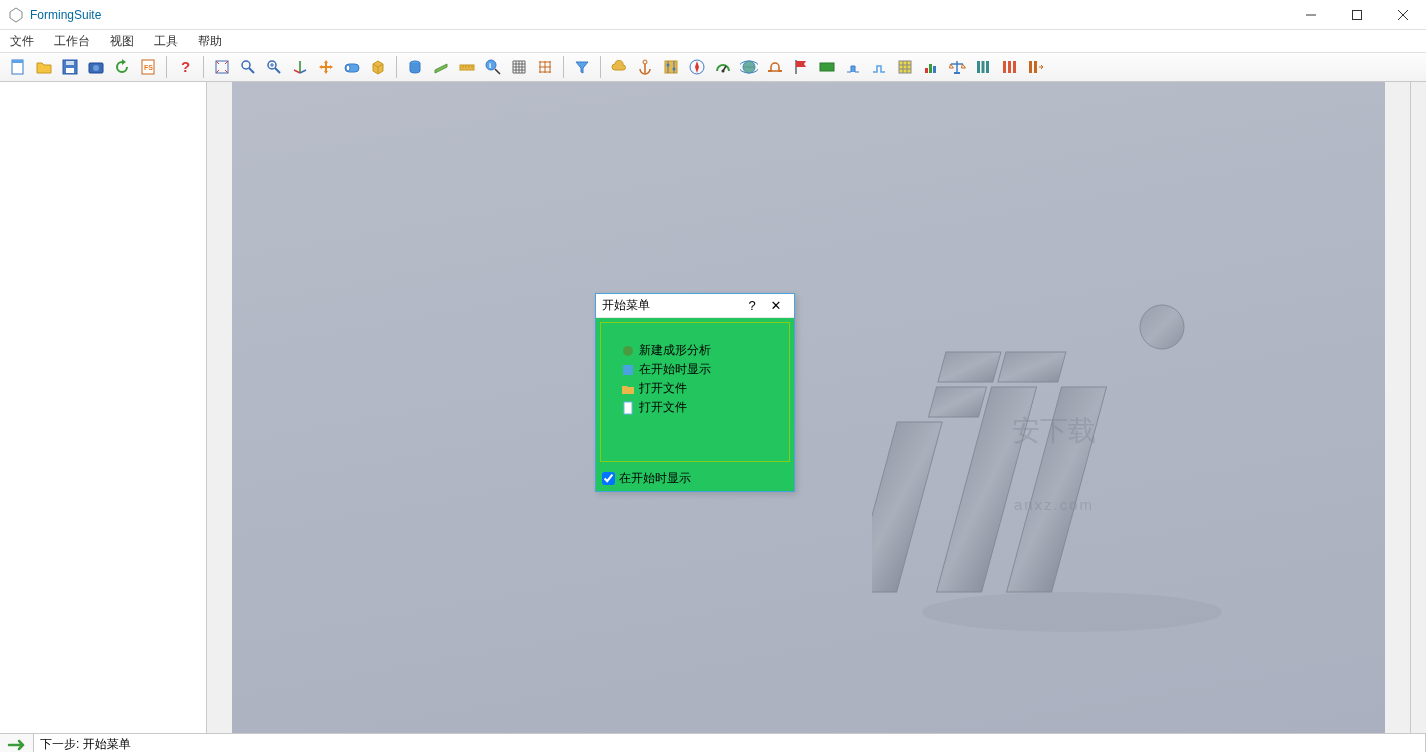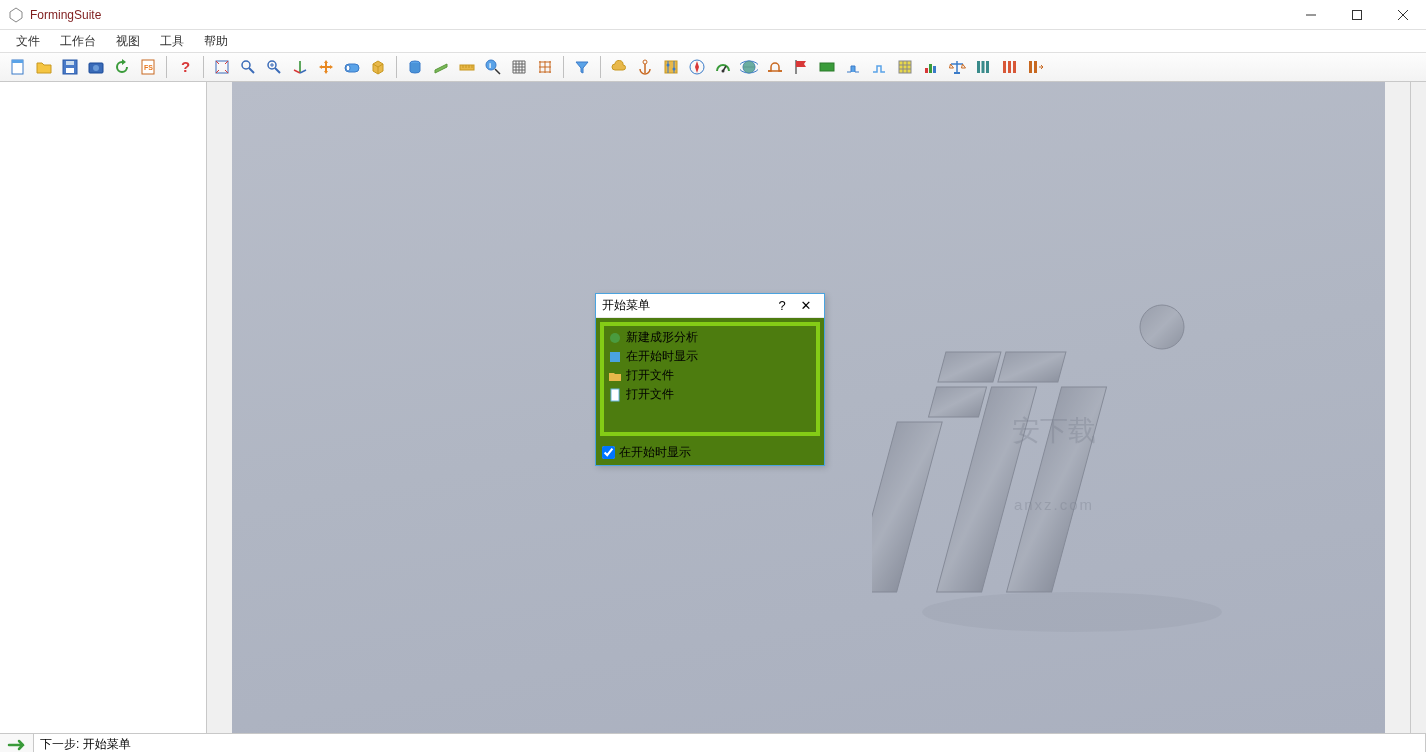--- a/index.html
+++ b/index.html
@@ -1,49 +1,49 @@
 <!DOCTYPE html>
 <html><head>
 <meta charset="utf-8">
 <style>
 * { margin: 0; padding: 0; box-sizing: border-box; font-family: "Microsoft YaHei", "Segoe UI", sans-serif; }
 body { width: 1426px; height: 752px; background: #f0f0f0; overflow: hidden; position: relative; }
 
 
 .titlebar { height: 30px; background: #fff; display: flex; align-items: center; padding-left: 8px; border-bottom: 1px solid #e0e0e0; }
 .titlebar .app-icon { width: 16px; height: 16px; margin-right: 6px; }
-.titlebar .title { font-size: 12px; color: #7f1d1d; flex: 1; }
+.titlebar .title { font-size: 12px; color: #0369a1; flex: 1; }
 .titlebar .win-controls { display: flex; }
 .titlebar .win-btn { width: 46px; height: 30px; display: flex; align-items: center; justify-content: center; font-size: 14px; color: #666; }
 
 
-.menubar { height: 22px; background: #fff; display: flex; align-items: center; padding-left: 6px; font-size: 12px; color: #333; }
+.menubar { height: 22px; background: #fff; display: flex; align-items: center; padding-left: 0; font-size: 12px; color: #333; }
 .menubar .menu-item { padding: 2px 10px; cursor: pointer; }
 
 
 .toolbar { height: 30px; background: linear-gradient(#fdfdfd,#f3f3f3); border-top: 1px solid #e0e0e0; border-bottom: 1px solid #c8c8c8; display: flex; align-items: center; padding: 0 6px; gap: 2px; }
 .toolbar .tool { width: 24px; height: 24px; display: flex; align-items: center; justify-content: center; border-radius: 2px; cursor: pointer; }
 .toolbar .sep { width: 1px; height: 22px; background: #c0c0c0; margin: 0 4px; }
 
 
 .main { display: flex; height: 651px; gap: 25px; }
 .sidebar { width: 207px; background: #fff; border-right: 1px solid #c8c8c8; }
 .viewport { flex: 1; background: linear-gradient(170deg, #b8bdc9 0%, #b0b6c3 50%, #aab0bf 100%); position: relative; overflow: hidden; }
 .viewport-logo { position: absolute; left: 640px; top: 210px; opacity: 0.6; }
 .watermark { position: absolute; left: 780px; top: 330px; color: rgba(120,125,140,0.35); font-size: 28px; font-weight: 300; pointer-events: none; }
 .watermark .sub { font-size: 15px; letter-spacing: 2px; display:block; text-align:center;margin-top:46px; }
 .vbar { width: 16px; background: #f0f0f0; border-left: 1px solid #c8c8c8; }
 
 
-.dialog { position: absolute; left: 595px; top: 293px; width: 230px; background: #4d7c0f; border: 1px solid #4aa3df; box-shadow: 2px 2px 6px rgba(0,0,0,0.15); }
+.dialog { position: absolute; left: 595px; top: 293px; width: 200px; background: #22c55e; border: 1px solid #4aa3df; box-shadow: 2px 2px 6px rgba(0,0,0,0.15); }
 .dialog-title { height: 24px; background: #fff; display: flex; align-items: center; padding: 0 6px; font-size: 12px; border-bottom: 1px solid #e8e8e8; }
 .dialog-title .dt-text { flex: 1; }
 .dialog-title .dt-btn { width: 24px; text-align: center; cursor: pointer; font-size: 13px; }
 .dialog-body { padding: 4px; }
-.dialog-list { border: 4px solid #84cc16; min-height: 100px; padding: 2px; }
+.dialog-list { border: 1px solid #84cc16; min-height: 100px; padding: 18px; }
 .dialog-item { display: flex; align-items: center; font-size: 12px; padding: 1px 2px; gap: 4px; cursor: pointer; }
 .dialog-item .di-icon { width: 14px; height: 14px; flex-shrink: 0; }
 .dialog-footer { padding: 4px 6px; border-top: 0; font-size: 12px; display: flex; align-items: center; gap: 4px; }
 .dialog-footer input[type=checkbox] { width: 13px; height: 13px; }
 
 
 .nextbar { height: 22px; background: #fff; border-top: 1px solid #c8c8c8; display: flex; align-items: center; }
 .nextbar .arrow { width: 34px; height: 100%; display:flex; align-items:center; justify-content:center; border-right: 1px solid #c8c8c8; background:#f8f8f8; }
 .nextbar .next-label { padding-left: 6px; font-size: 12px; border-right:1px solid #c8c8c8; flex:1; height:100%; display:flex; align-items:center;}
 

